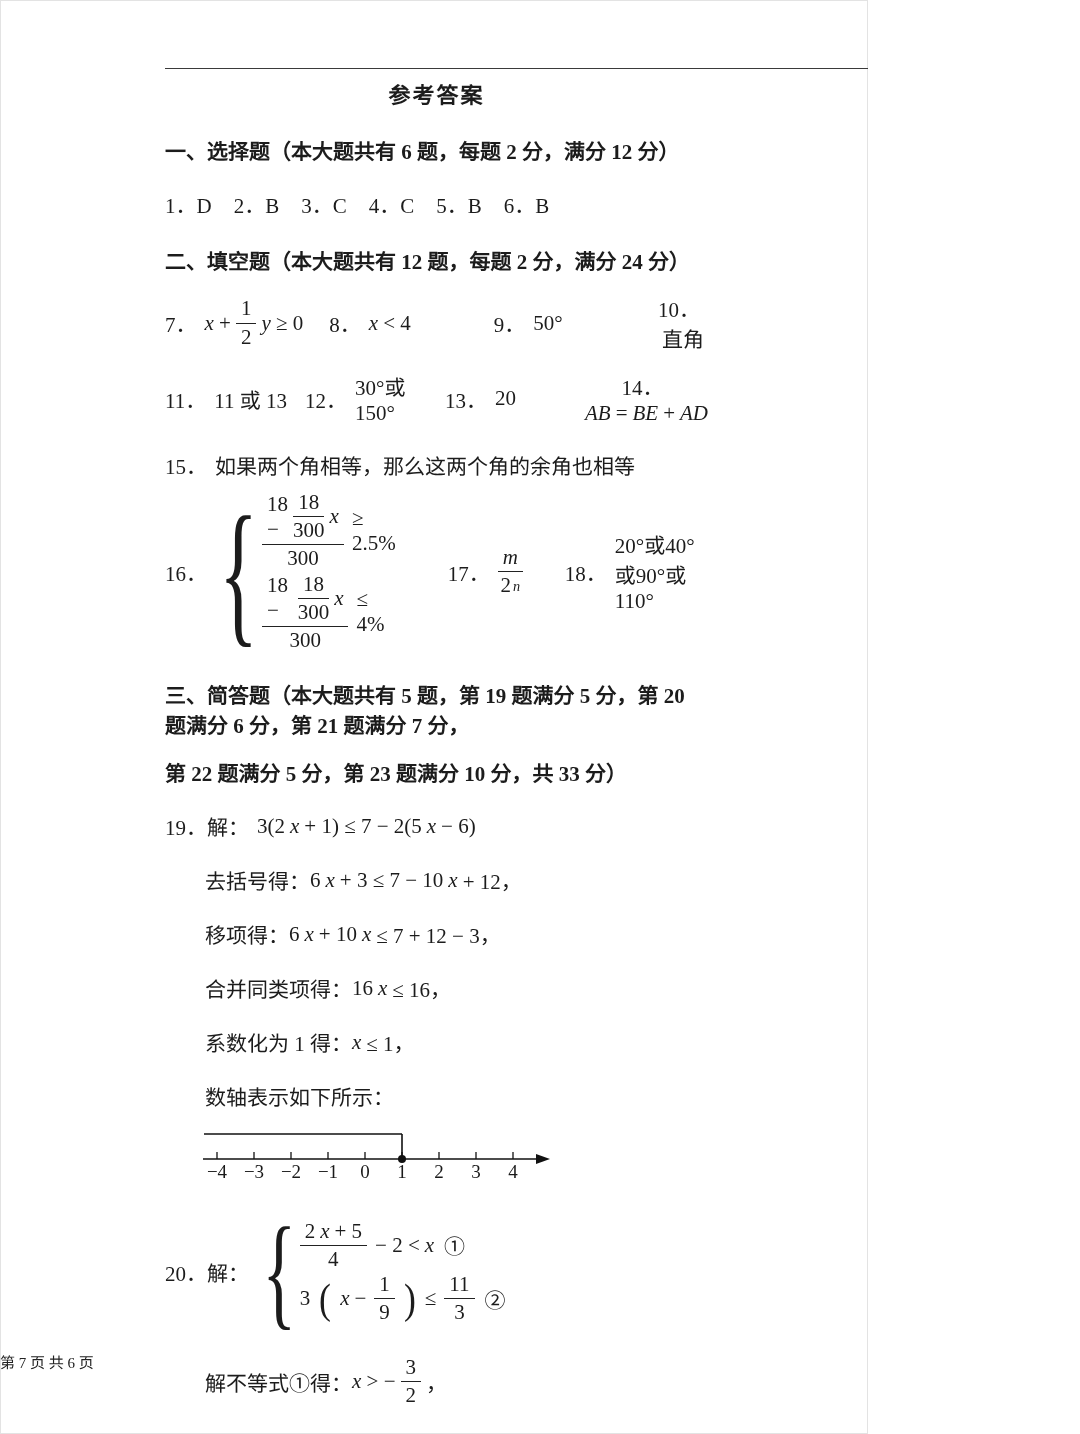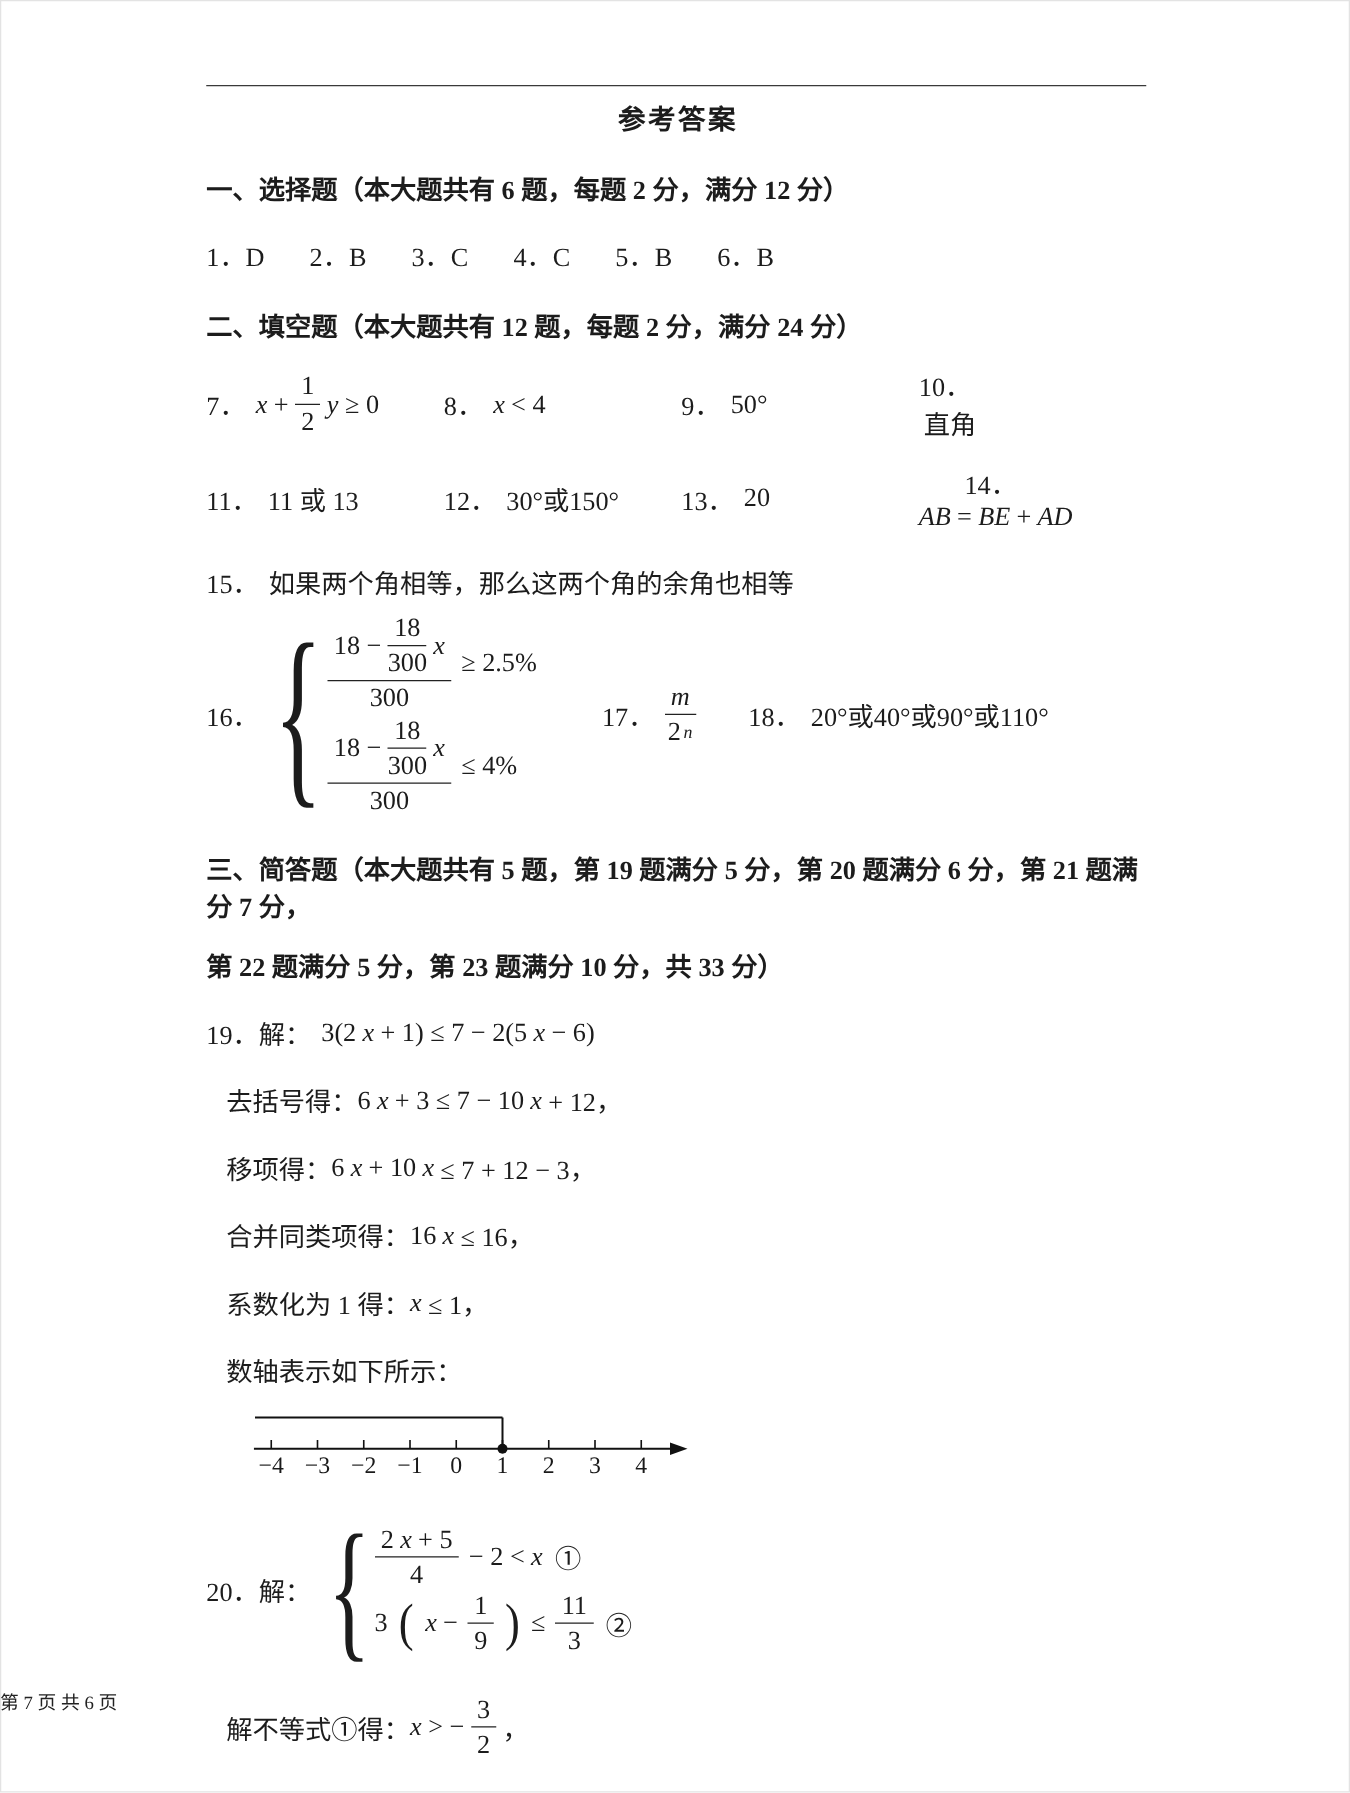--- a/index.html
+++ b/index.html
@@ -4,48 +4,48 @@
 <style>
   * { box-sizing: border-box; }
   html,body { margin:0; padding:0; }
   body {
     width:1080px; height:1434px;
     background:#ffffff;
     font-family:"Liberation Serif","DejaVu Serif",serif;
     color:#1c1c1c;
     font-size:21px;
   }
-  .page { position:relative; width:1080px; height:1434px; background:#fff; box-shadow: inset 0 0 0 1px #e3e3e3; overflow:hidden; }
+  .page { position:relative; width:868px; height:1434px; background:#fff; box-shadow: inset 0 0 0 1px #e3e3e3; overflow:hidden; }
   .content { padding:52px 160px 0 165px; }
   .rule { border-top:1.6px solid #3a3a3a; width:752px; margin-top:16px; }
   .title { text-align:center; font-weight:bold; font-size:22px; margin-top:8px; letter-spacing:2px; }
   .heading { font-weight:bold; font-size:21px; margin-top:26px; }
   .heading2 { font-weight:bold; font-size:21px; margin-top:18px; }
-  .choice-row { display:flex; gap:36px; margin-top:24px; }
+  .choice-row { display:flex; gap:22px; margin-top:24px; }
   .fillrow { display:flex; align-items:center; margin-top:18px; min-height:34px; }
   .fillrow .col { width:190px; display:flex; align-items:center; }
   .fillrow .col.last { width:auto;flex-direction:column; }
   .qnum { margin-right:8px; white-space:nowrap; }
   .math { display:inline-flex; align-items:center; gap:5px; white-space:nowrap; }
   .var { font-style:italic; }
   .frac { display:inline-flex; flex-direction:column; align-items:center; vertical-align:middle; line-height:1.2; }
   .frac .fn { border-bottom:1.4px solid #222; padding:0 5px 1px; display:inline-flex; align-items:center; justify-content:center; gap:5px; }
   .frac .fd { padding-top:1px; display:inline-flex; align-items:center; justify-content:center; gap:2px; }
   sup.exp { font-size:0.68em; vertical-align:super; line-height:0; }
   .q15line { margin-top:24px; display:flex; align-items:center; }
   .q16row { display:flex; align-items:center; margin-top:10px; }
   .sysblock { display:flex; align-items:center; }
   .brace { font-weight:300; line-height:1; display:inline-block; }
   .b16 { font-size:148px; transform:scale(0.55,1.08); transform-origin:center; margin-right:-12px; margin-left:-12px; }
   .b20 { font-size:118px; transform:scale(0.6,1.05); transform-origin:center; margin-right:-8px; margin-left:-6px; }
   .syscol { display:flex; flex-direction:column; }
   .sysrow { display:flex; align-items:center; gap:8px; }
   .q17blk { margin-left:52px; display:flex; align-items:center; }
   .q18blk { margin-left:42px; display:flex; align-items:center; }
-  .solve-step { margin-top:24px; margin-left:16px; display:flex; align-items:center;text-align:right; }
+  .solve-step { margin-top:24px; margin-left:40px; display:flex; align-items:center;text-align:right; }
   .eqline { margin-top:24px; display:flex; align-items:center; }
   .numberline-wrap { margin:14px 0 0 38px; }
   svg text { font-family:"Liberation Serif","DejaVu Serif",serif; font-size:19px; fill:#1a1a1a; }
   .bigp { font-size:42px; font-weight:300; line-height:1; transform:scaleX(0.85); display:inline-block; }
   .tag { margin-left:2px; }
   .footer { position:absolute; left:0; right:0; bottom:62px; text-align:left; font-size:15px; color:#222; }
 </style>
 </head>
 <body>
 

